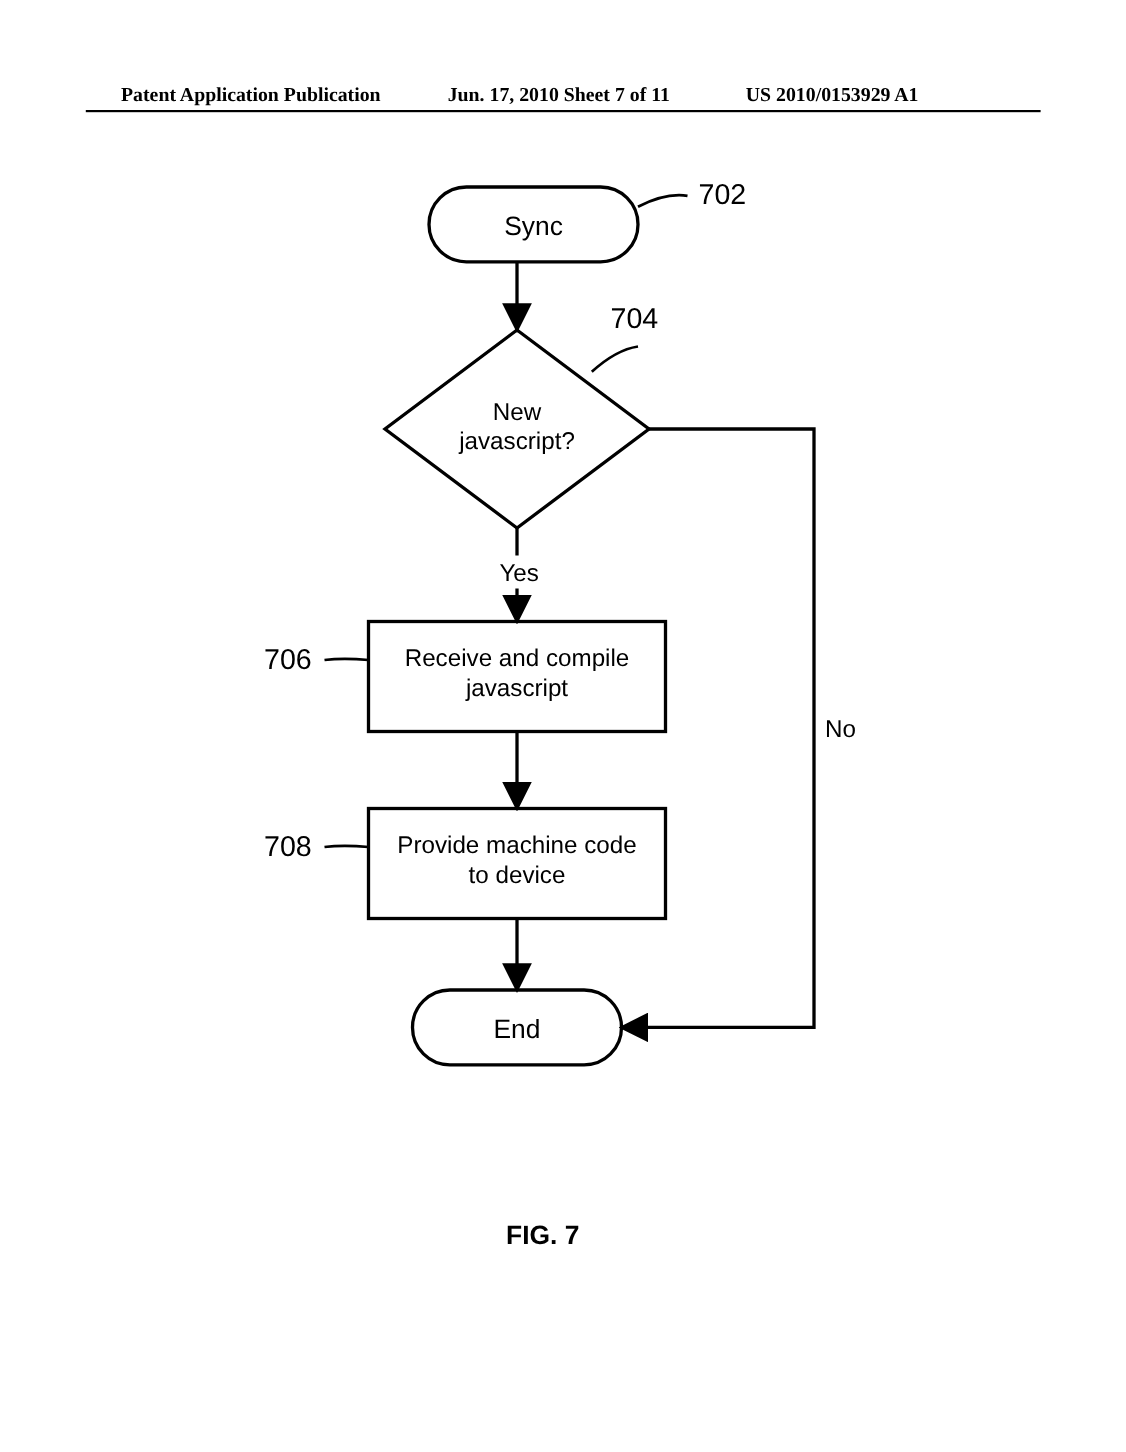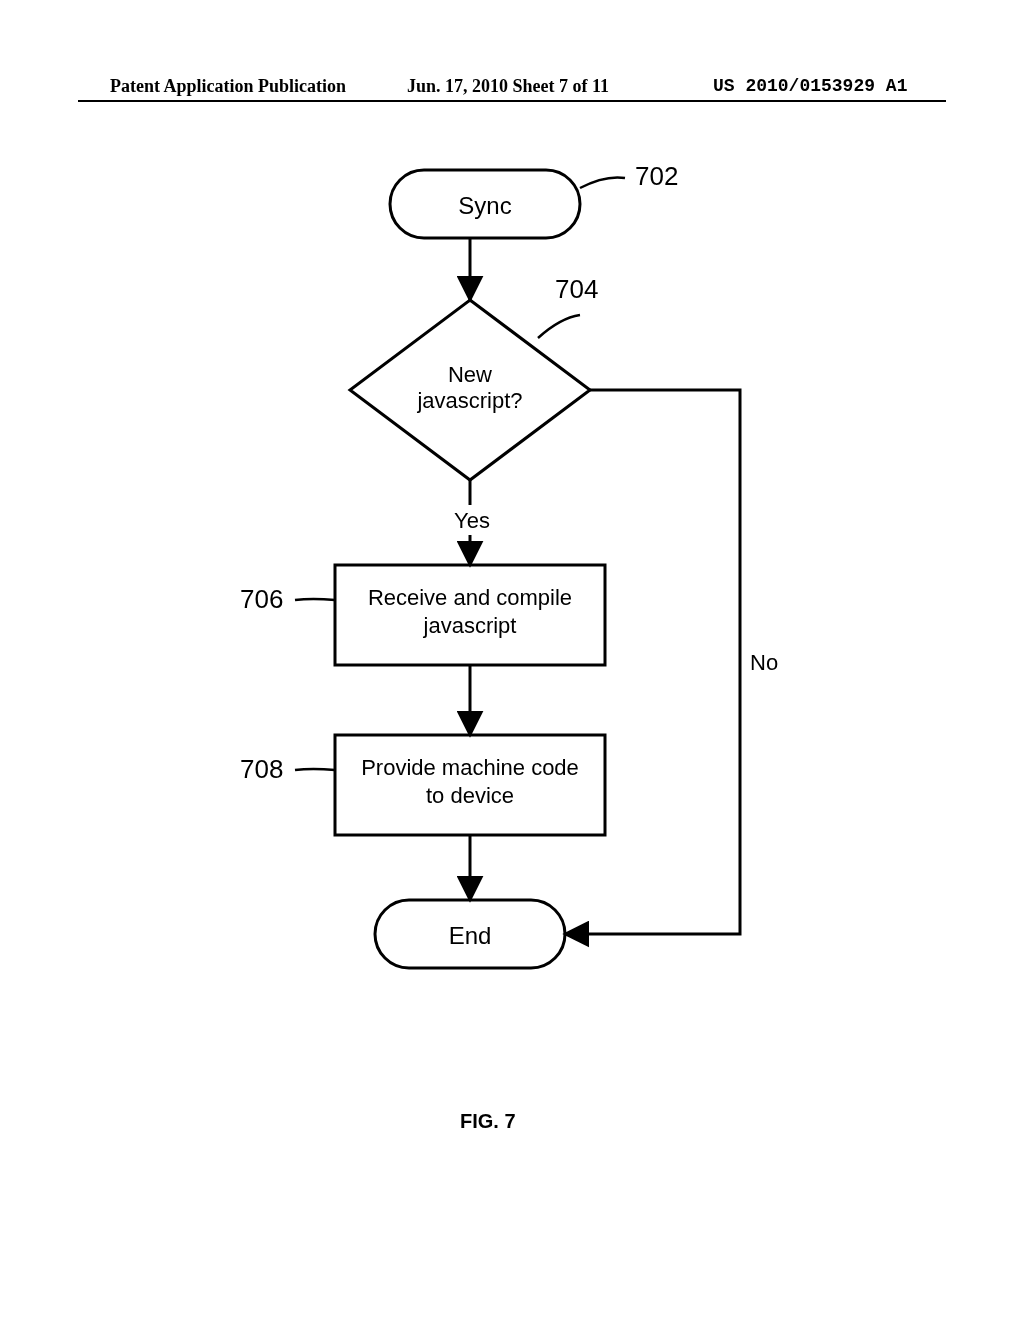--- a/index.html
+++ b/index.html
@@ -17,21 +17,21 @@
     height: 1320px;
   }
   .hdr {
     position: absolute;
     top: 76px;
     font-size: 18px;
     font-weight: bold;
   }
   .hdr.left  { left: 110px; text-align: right; }
   .hdr.center{ left: 407px; }
-  .hdr.right { left: 713px; font-family: Liberation Mono, monospace; }
+  .hdr.right { left: 678px; }
   .hr {
     position: absolute;
     top: 100px;
     left: 78px;
     width: 868px;
     height: 0;
     border-top: 2px solid #000;
   }
 
   
@@ -41,21 +41,21 @@
     font-family: Arial, Helvetica, sans-serif;
     fill: #000;
   }
 
   .figcap {
     position:absolute;
     top: 1110px;
     left: 460px;
     font-family: Arial, Helvetica, sans-serif;
     font-weight: bold;
-    font-size: 20px;
+    font-size: 24px;
   }
 </style>
 </head>
 <body>
 
 <div class="page">
 
   <div class="hdr left">Patent Application Publication</div>
   <div class="hdr center">Jun. 17, 2010  Sheet 7 of 11</div>
   <div class="hdr right">US 2010/0153929 A1</div>

